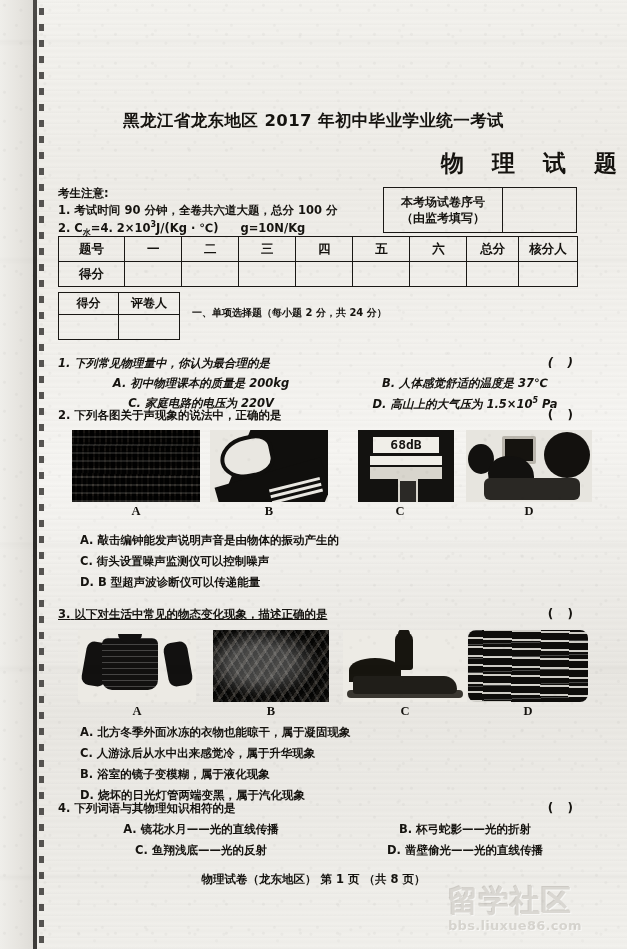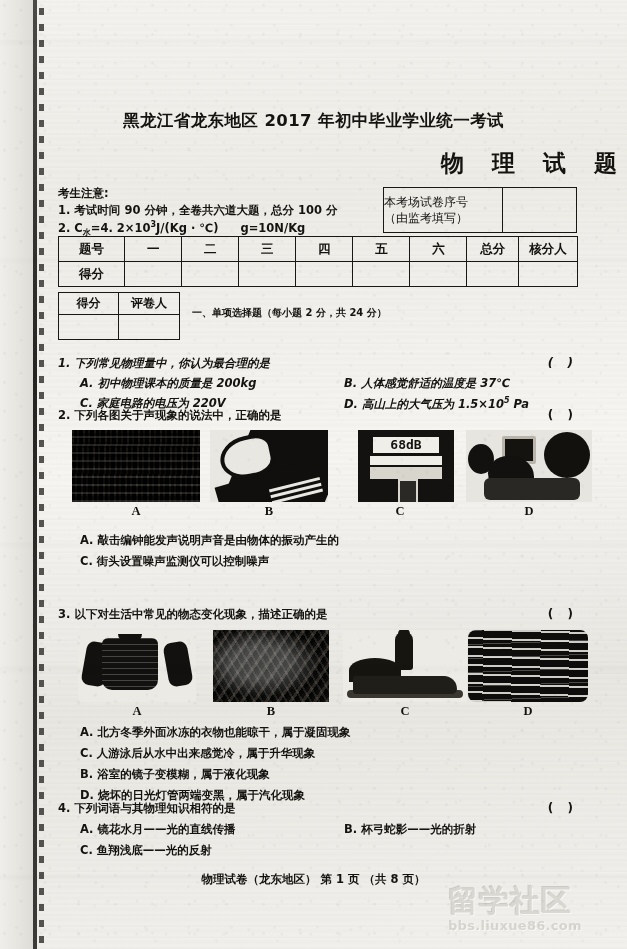--- a/index.html
+++ b/index.html
@@ -61,21 +61,21 @@
   .notice-label{position:absolute;left:58px;top:186px;font-size:11.5px;font-weight:bold;}
   .notice1{position:absolute;left:58px;top:203px;font-size:11.5px;font-weight:bold;white-space:nowrap;}
   .notice2{position:absolute;left:58px;top:220px;font-size:11.5px;font-weight:bold;white-space:nowrap;}
   .notice2 sub,.notice2 sup{font-size:8px;font-weight:bold;}
   .gap{display:inline-block;width:22px;}
 
   
   .serial{position:absolute;left:383px;top:187px;width:192px;height:44px;
     border:1.6px solid #1a1815;display:flex;}
   .serial .lab{flex:0 0 118px;border-right:1.4px solid #1a1815;display:flex;flex-direction:column;
-    justify-content:center;font-size:12px;font-weight:normal;line-height:1.35;}
+    align-items:center;justify-content:center;font-size:12px;font-weight:bold;line-height:1.35;}
   .serial .val{flex:1;}
 
   
   table.scoretbl{position:absolute;left:58px;top:236px;border-collapse:collapse;width:520px;}
   table.scoretbl td{border:1.3px solid #1a1815;height:22px;text-align:center;
     font-size:12.5px;font-weight:bold;}
   table.scoretbl td.c0{width:68px;}
   table.scoretbl td.num{width:58px;}
   table.scoretbl td.tot{width:52px;}
   table.scoretbl td.chk{width:60px;}
@@ -89,21 +89,21 @@
   .grader .cell:first-child{border-right:1.3px solid #1a1815;}
 
   .sechead{position:absolute;left:192px;top:306px;font-size:10px;font-weight:bold;}
 
   
   .q{position:absolute;left:58px;width:528px;}
   .qstem{font-size:11.5px;font-weight:bold;position:relative;}
   .paren{position:absolute;right:8px;top:0;font-size:12px;font-weight:bold;letter-spacing:5px;}
   .opt{font-size:11.5px;font-weight:bold;}
   .opts2{display:flex;}
-  .opts2 .col{width:50%;padding-left:22px;box-sizing:border-box;}
+  .opts2 .col{width:50%;padding-left:22px;box-sizing:border-box;text-align:center;}
   .opt.indent{padding-left:22px;}
   sup.sm{font-size:8px;}
 
   
   .picrow{position:absolute;left:58px;width:528px;height:98px;}
   .pic{position:absolute;top:0;}
   .piclbl{position:absolute;top:74px;width:100%;text-align:center;
     font-size:12.5px;font-weight:bold;font-family:"Liberation Serif",serif;}
   .ph{position:relative;height:72px;overflow:hidden;background:#1b1917;}
 
@@ -314,23 +314,24 @@
             <div class="blob m2"></div>
             <div class="bed"></div>
         </div>
         <div class="piclbl">D</div>
       </div>
     </div>
 
     <div class="q" style="top:533px;">
       <div class="opt cn indent">A. 敲击编钟能发声说明声音是由物体的振动产生的</div>
       <div class="opt cn indent" style="margin-top:6px;">C. 街头设置噪声监测仪可以控制噪声</div>
-    </div>
-
-    <div class="q" style="top:607px;">
+      <div class="opt cn indent" style="margin-top:6px;">D. B 型超声波诊断仪可以传递能量</div>
+    </div>
+
+    <div class="q" style="top:607px;text-decoration:underline;">
       <div class="qstem cn">
         <span>3.</span>
         <span>以下对生活中常见的物态变化现象，描述正确的是</span>
         <span class="paren">( )</span>
       </div>
     </div>
 
     <div class="picrow" style="top:630px;">
       <div class="pic" style="left:20px;width:118px;">
         <div class="ph ph-sweater">
@@ -375,20 +376,21 @@
         <span>下列词语与其物理知识相符的是</span>
         <span class="paren">( )</span>
       </div>
       <div class="opts2" style="margin-top:6px;">
         <div class="col">
           <div class="opt cn">A. 镜花水月——光的直线传播</div>
           <div class="opt cn" style="margin-top:6px;">C. 鱼翔浅底——光的反射</div>
         </div>
         <div class="col">
           <div class="opt cn">B. 杯弓蛇影——光的折射</div>
+          <div class="opt cn" style="margin-top:6px;">D. 凿壁偷光——光的直线传播</div>
         </div>
       </div>
     </div>
 
     <div class="footer cn">物理试卷（龙东地区）  第 1 页  （共 8 页）</div>
 
     <div class="wm">
       <div class="cn-mark cn">留学社区</div>
       <div class="url">bbs.liuxue86.com</div>
     </div>

